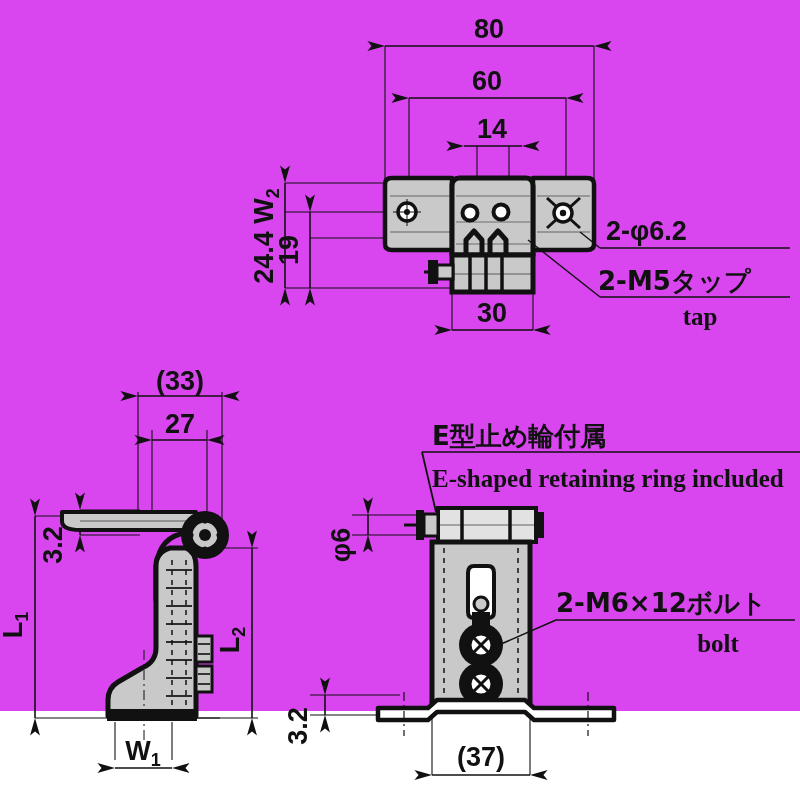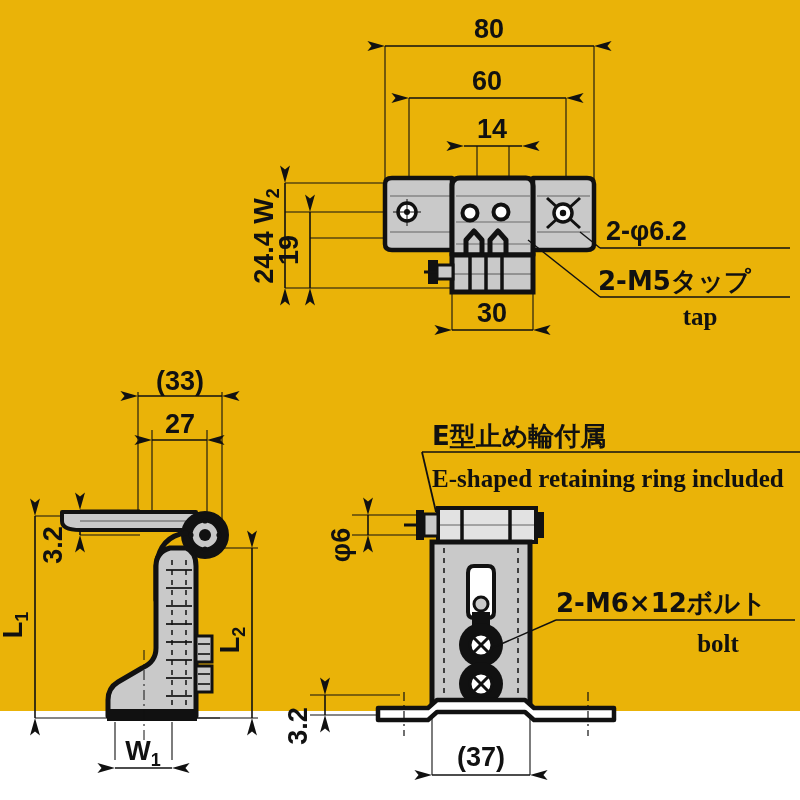--- a/index.html
+++ b/index.html
@@ -1,18 +1,18 @@
 <!DOCTYPE html>
 <html><head>
 <meta charset="utf-8">
 <style>
   html,body{margin:0;padding:0;background:#fff;}
   body{width:800px;height:800px;overflow:hidden;
        font-family:"Liberation Sans","DejaVu Sans",sans-serif;color:#111;}
-  #stage{position:relative;width:800px;height:711px;background:#eab308;}
+  #stage{position:relative;width:800px;height:711px;background:#d946ef;}
   svg{display:block;}
   .dimtxt{font-family:"Liberation Sans","DejaVu Sans",sans-serif;font-weight:bold;
           fill:#111;font-size:27px;letter-spacing:0px;}
   .anntxt{font-family:"Liberation Sans","DejaVu Sans",sans-serif;font-weight:bold;
           fill:#111;font-size:27px;}
   .anntxt-jp{font-family:"DejaVu Sans","Liberation Sans",sans-serif;font-weight:bold;
           fill:#111;font-size:26px;}
   .anntxt-en{font-family:"Liberation Serif","DejaVu Serif",serif;font-weight:bold;
           fill:#111;font-size:25px;}
   .sub{font-size:18px;}

